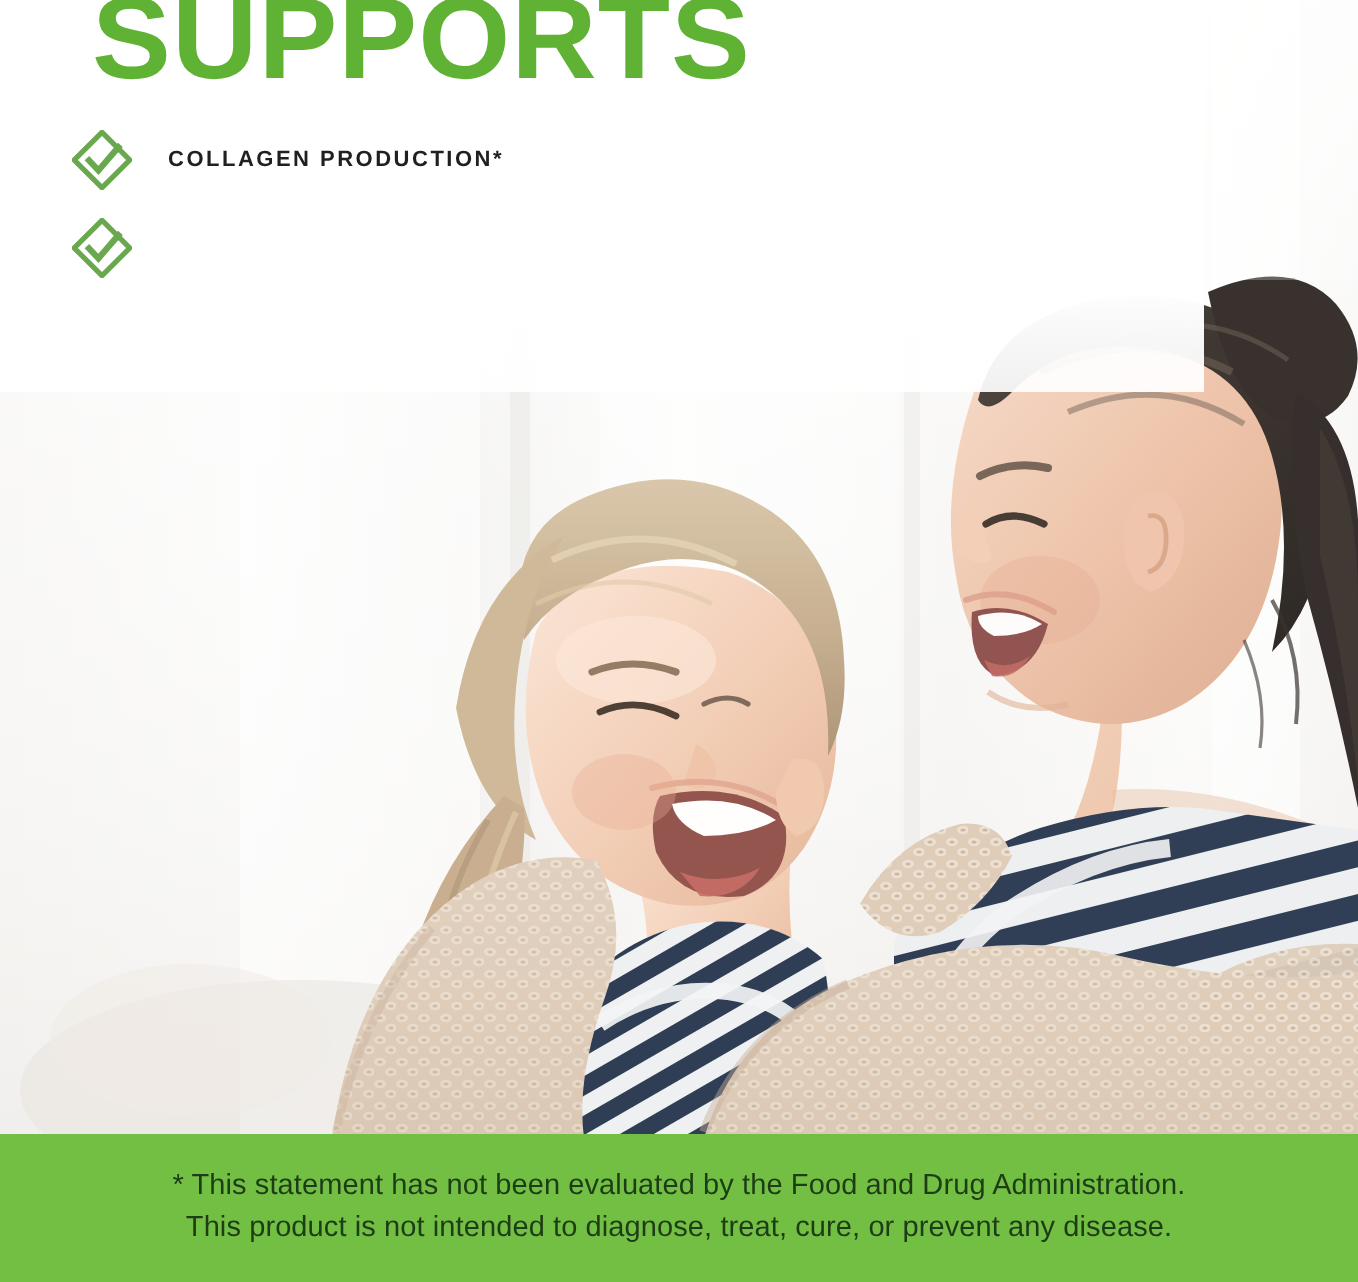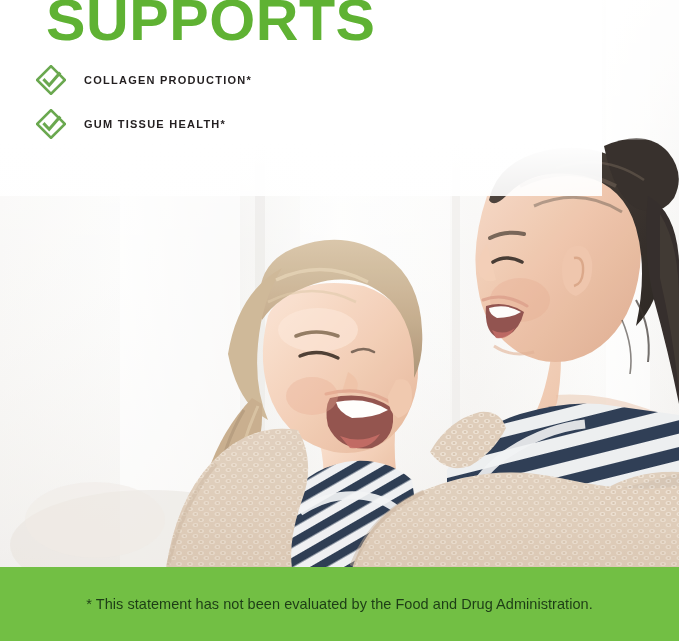--- a/index.html
+++ b/index.html
@@ -326,23 +326,23 @@
 
       <div class="bullet-row">
         <span class="check-badge">
           <svg width="30" height="30" viewBox="0 0 30 30" xmlns="http://www.w3.org/2000/svg">
             <g transform="rotate(45 15 15)">
               <rect x="5.2" y="5.2" width="19.6" height="19.6" fill="none" stroke="#6aa84f" stroke-width="2.6"></rect>
             </g>
             <path d="M8.5 15.2 L13.2 20.2 L23.2 8.6" fill="none" stroke="#6aa84f" stroke-width="3.1" stroke-linecap="square" stroke-linejoin="miter"></path>
           </svg>
         </span>
-        <span class="bullet-label">GUM TISSUE HEALTH*</span>
       </div>
 
     </div>
   </div>
 
   <div class="disclaimer">
     <div class="disclaimer-line">* This statement has not been evaluated by the Food and Drug Administration.</div>
+    <div class="disclaimer-line">This product is not intended to diagnose, treat, cure, or prevent any disease.</div>
   </div>
 
 </div>
 
 </body></html>

